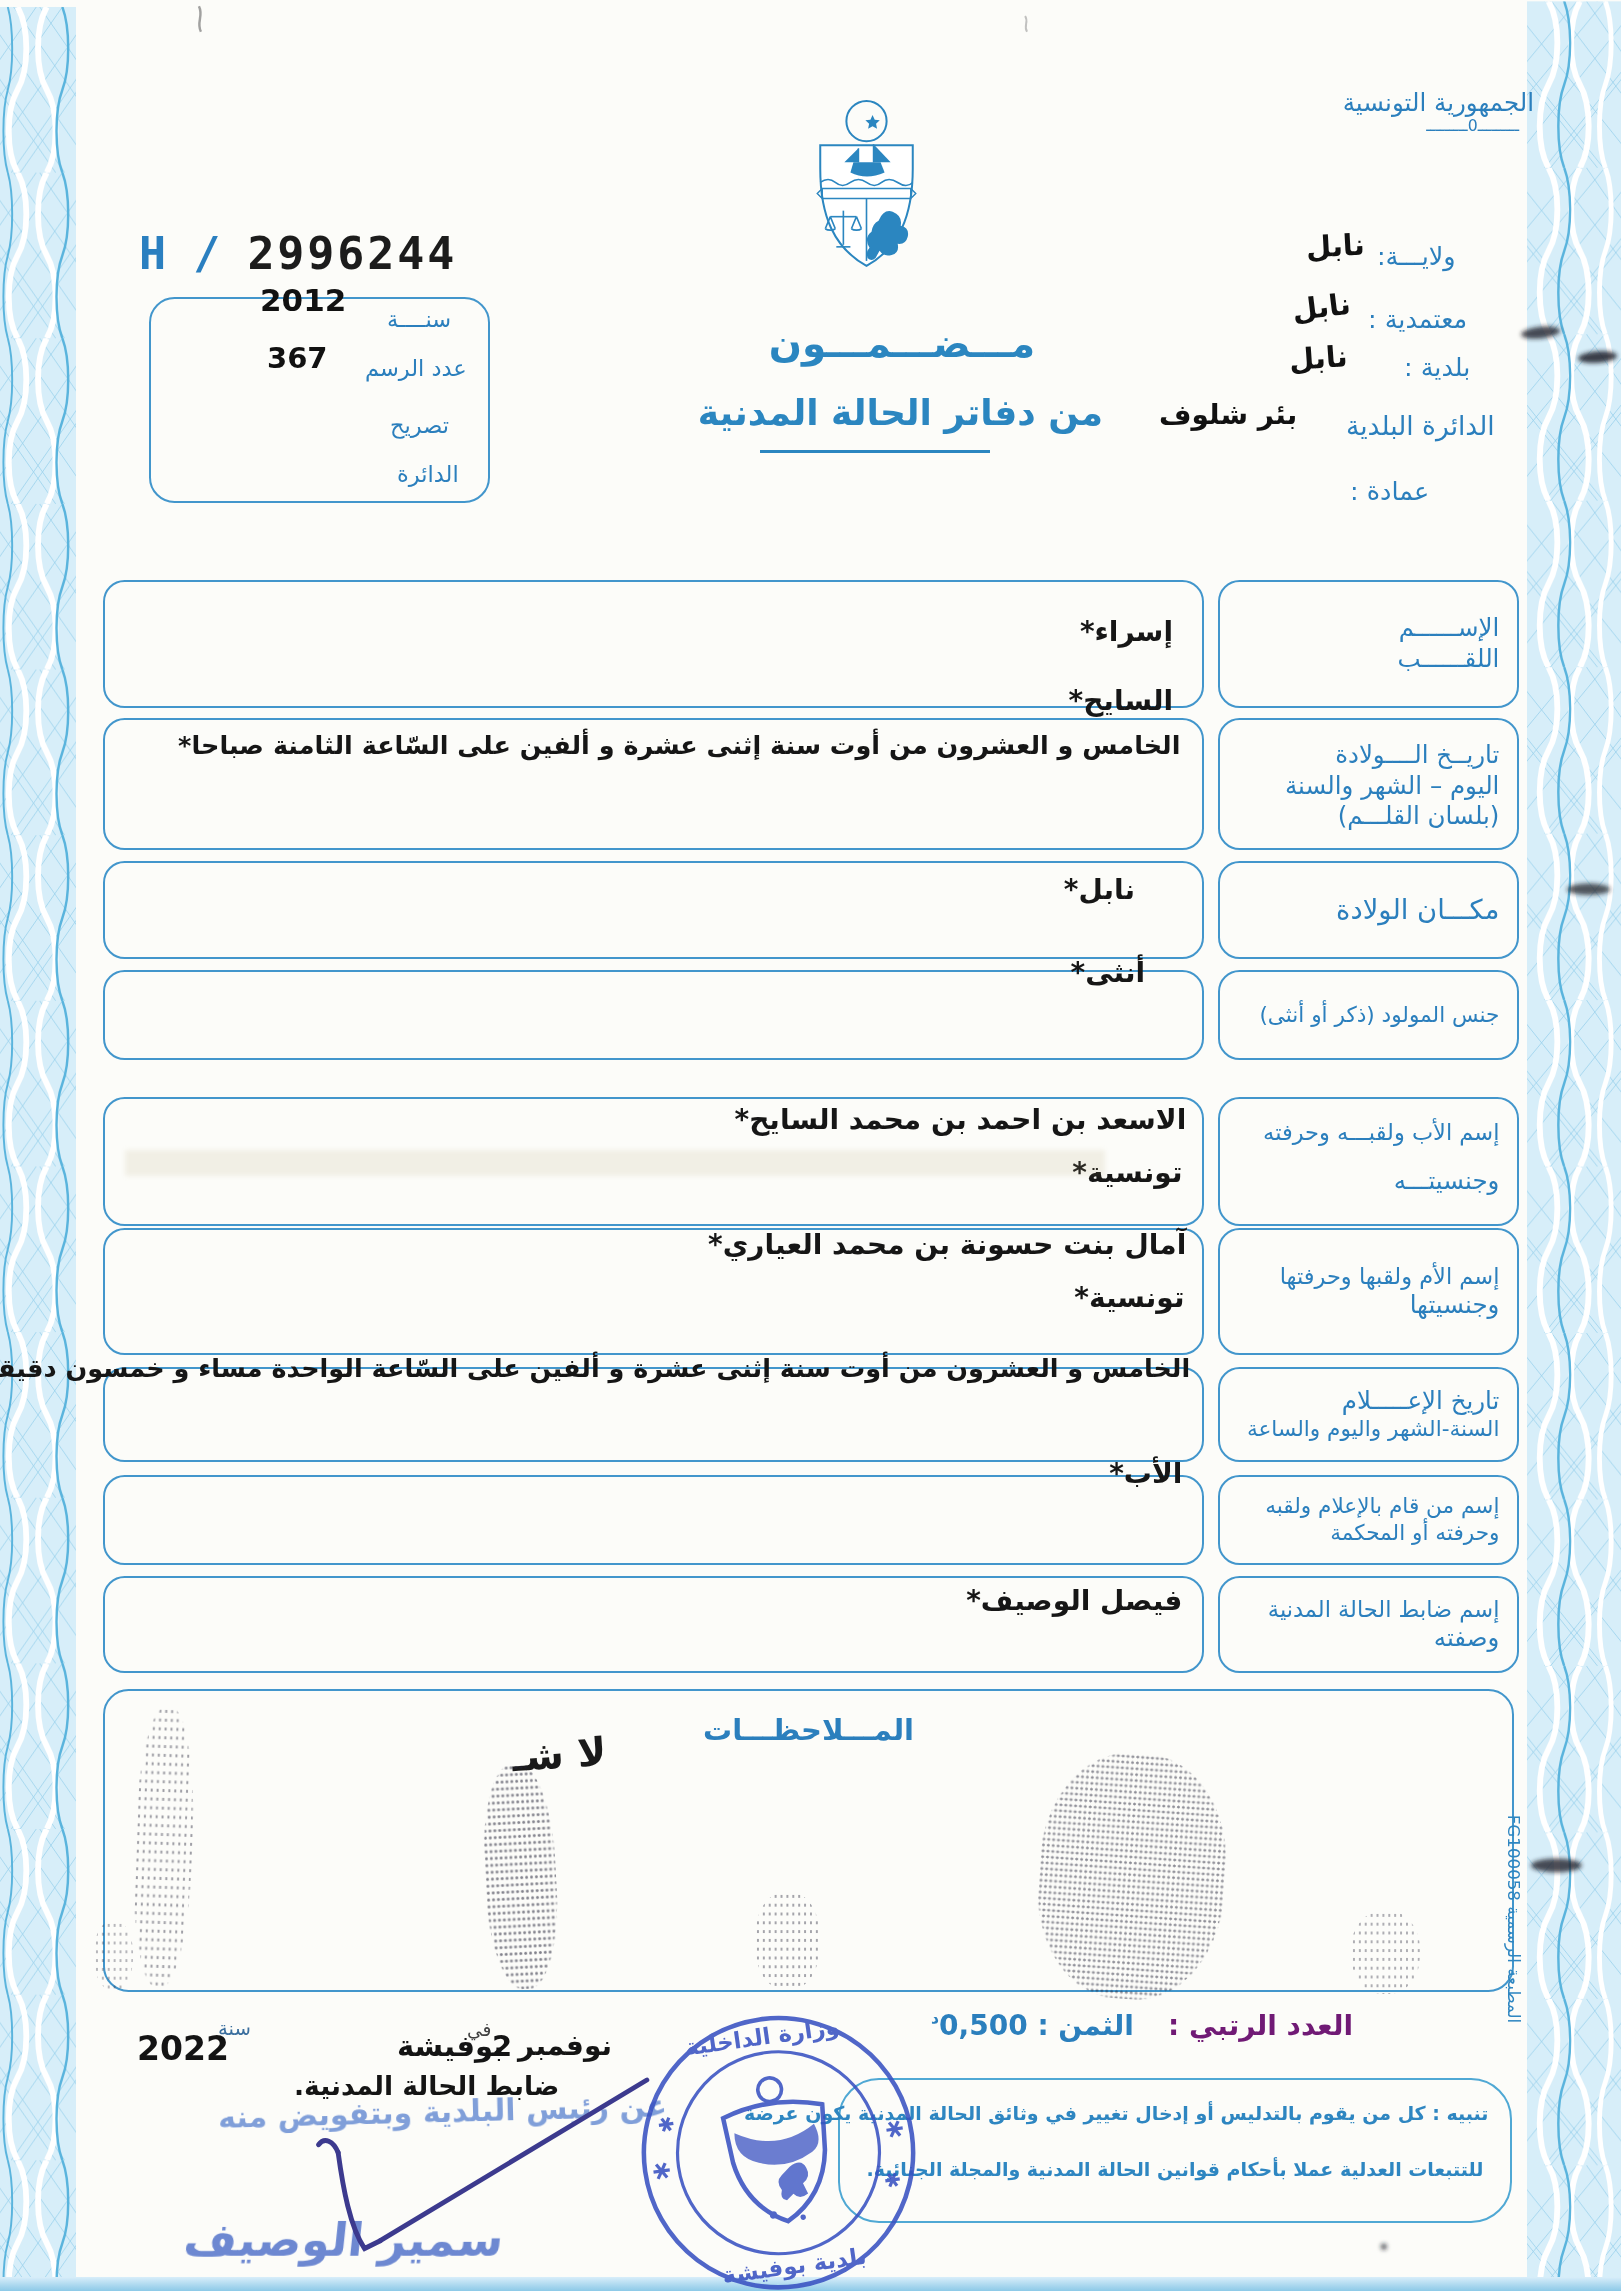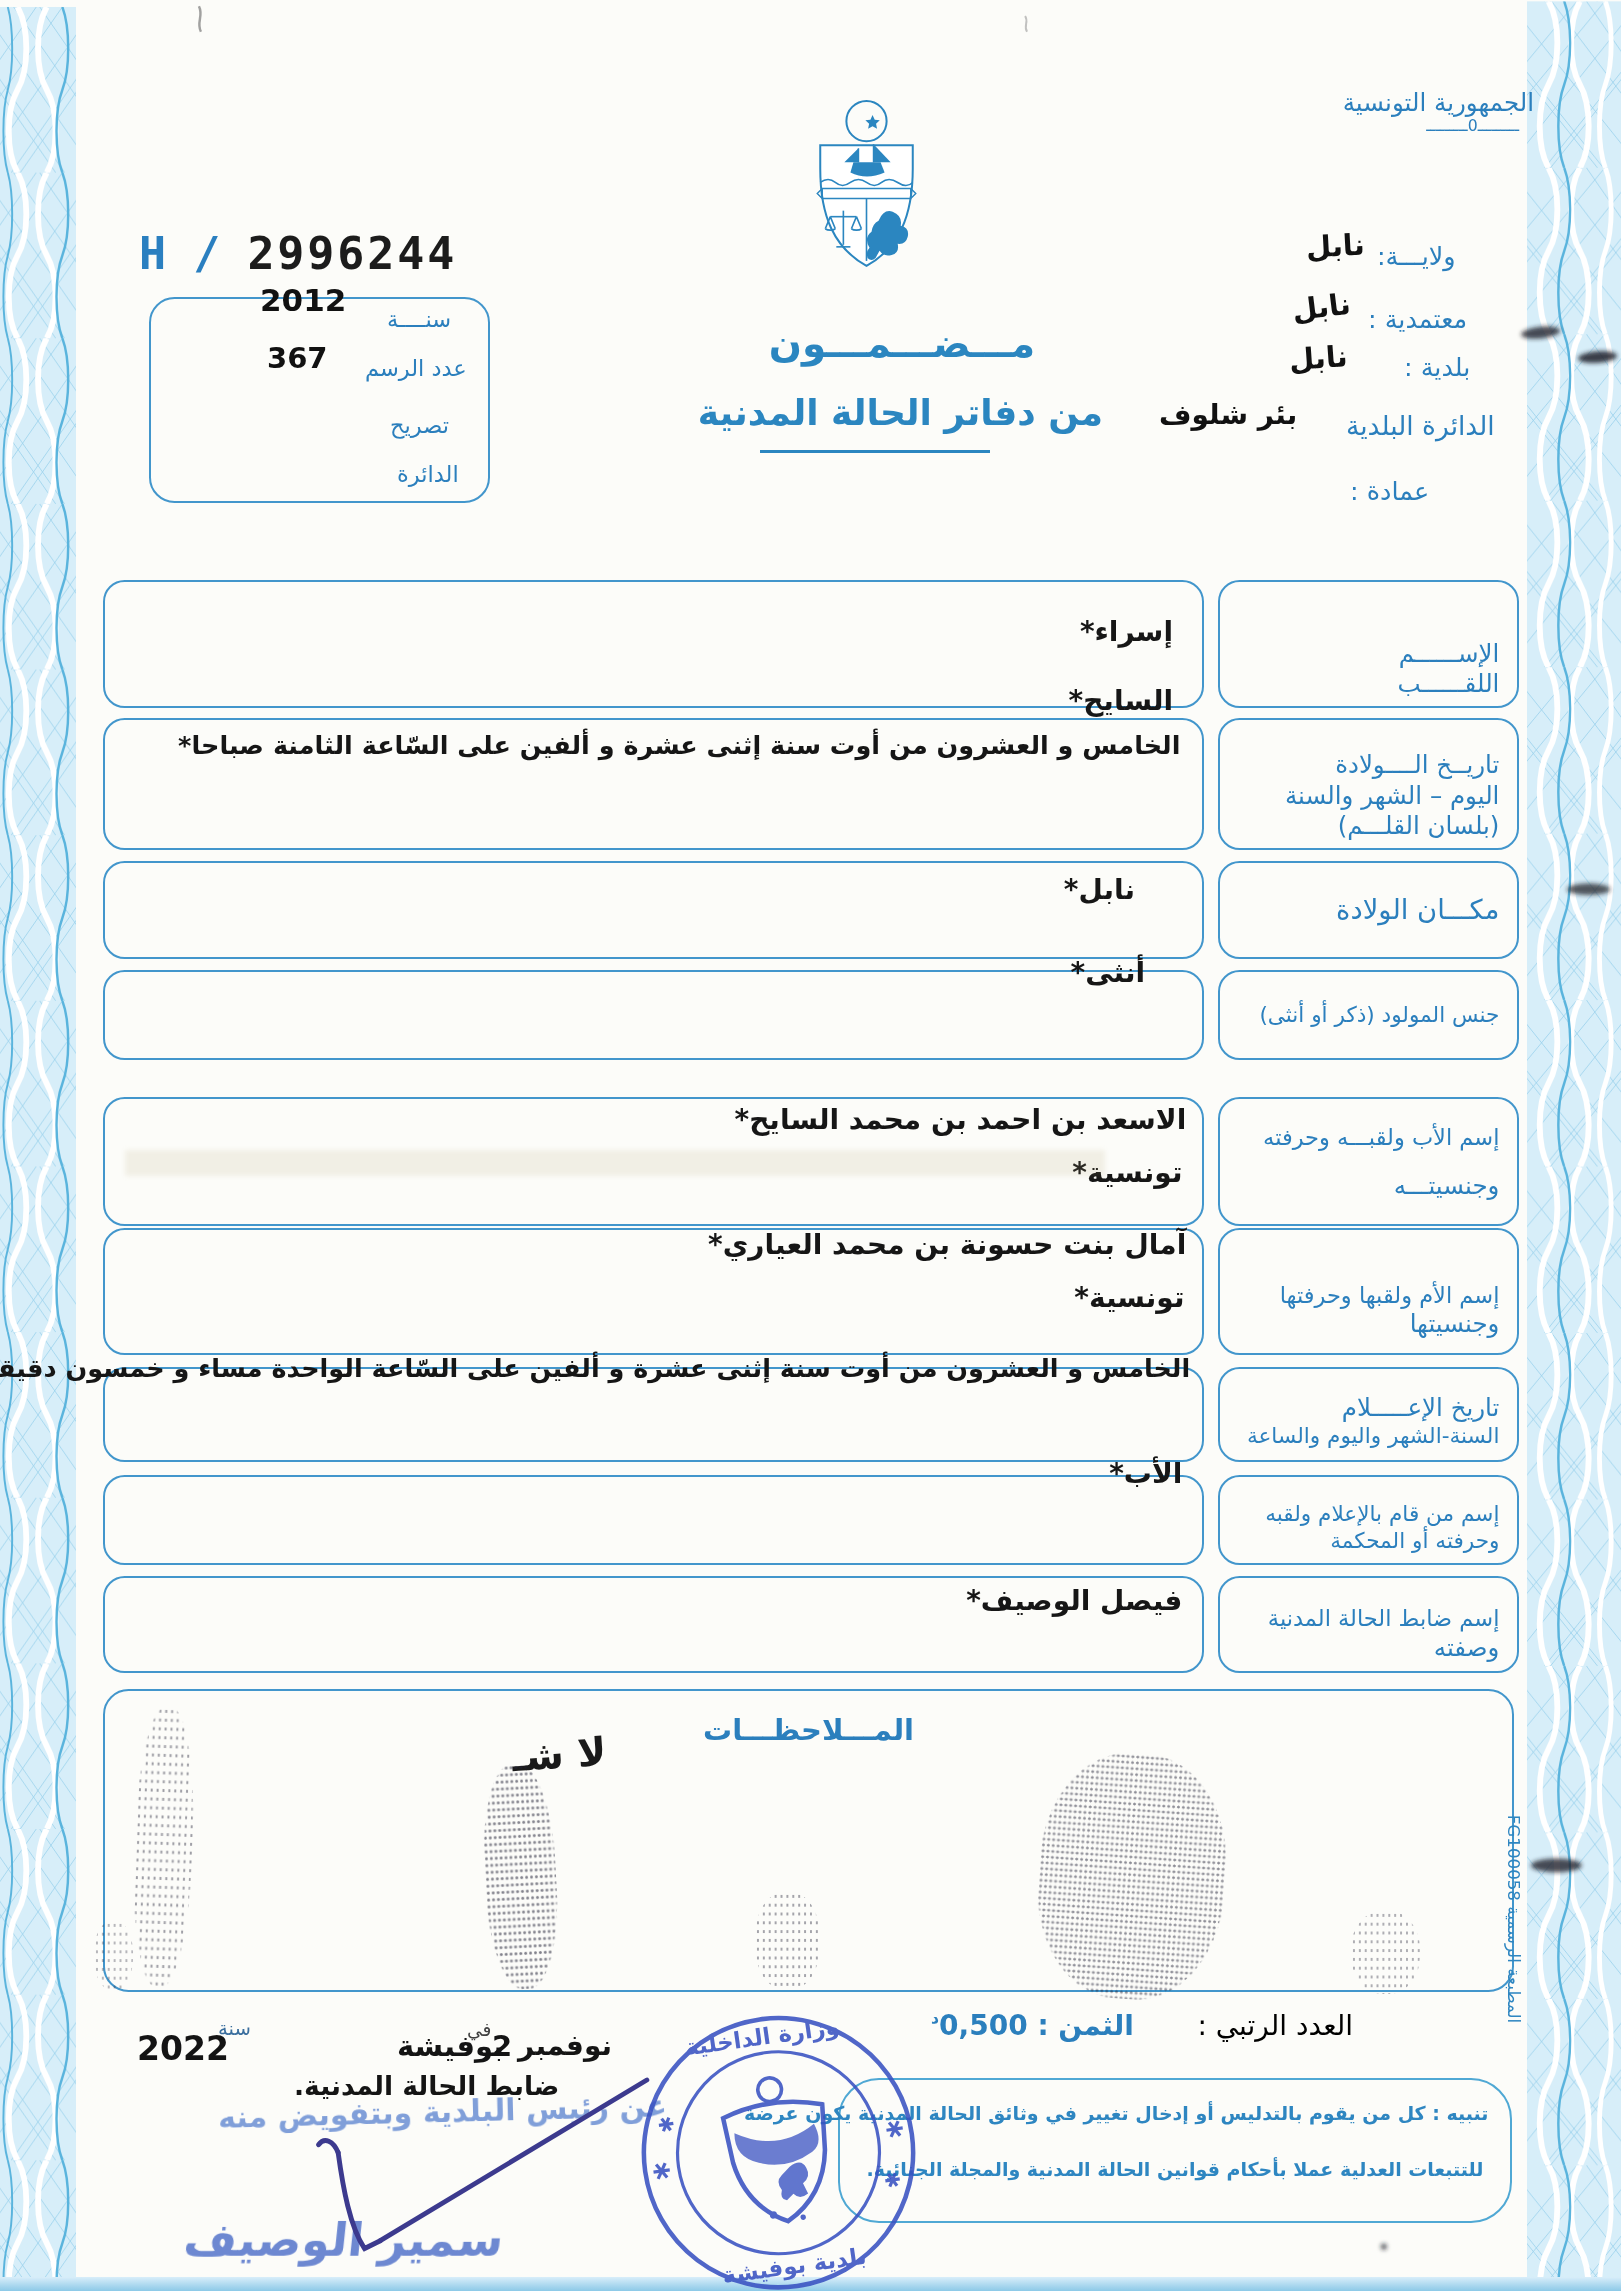--- a/index.html
+++ b/index.html
@@ -11,21 +11,21 @@
   .gl{position:absolute;top:0;height:2292px;}
   #gl-left{left:0;width:76px;}
   #gl-right{right:0;width:94px;}
   #bottom-band{position:absolute;left:0;bottom:0;width:1621px;height:14.7px;
     background:linear-gradient(#d9eefa,#86c6e6);}
   
   .fbox{position:absolute;border:2.5px solid #4296cc;border-radius:21.6px;background:transparent;box-sizing:border-box;}
   .row{position:absolute;left:103px;width:1416px;}
   .value-box{position:absolute;left:0;top:0;width:1101px;height:100%;}
   .label-box{position:absolute;right:0;top:0;width:301px;height:100%;
-    display:flex;flex-direction:column;justify-content:flex-end;
+    display:flex;flex-direction:column;justify-content:center;
     padding:5.9px 17.6px;box-sizing:border-box;text-align:right;}
   .label-box.center{justify-content:center;}
   .label-line{color:#2b7fbd;font-size:24.5px;line-height:1.25;}
   .val{position:absolute;font-weight:bold;color:#161616;font-size:28px;white-space:nowrap;}
   .val.long{font-size:25.5px;}
   
   .hdr-label{position:absolute;color:#2b7fbd;font-size:25.5px;white-space:nowrap;}
   .hdr-value{position:absolute;color:#111;font-weight:bold;font-size:29px;white-space:nowrap;}
   .title{position:absolute;left:701px;width:402px;text-align:center;color:#2b86c0;font-weight:bold;white-space:nowrap;}
   
@@ -248,21 +248,21 @@
 
   <div class="speckle" style="left:135px;top:1707px;width:57px;height:280px;opacity:.55;transform:rotate(2deg);"></div>
   <div class="speckle" style="left:485px;top:1764px;width:71px;height:225px;opacity:.7;transform:rotate(-3deg);background-size:4.9px 6.9px;"></div>
   <div class="speckle" style="left:755px;top:1892px;width:65px;height:98px;opacity:.5;"></div>
   <div class="speckle" style="left:1039px;top:1754px;width:186px;height:245px;opacity:.65;background-size:4.9px 5.9px;transform:rotate(4deg);"></div>
   <div class="speckle" style="left:1351px;top:1911px;width:69px;height:83px;opacity:.45;"></div>
   <div class="speckle" style="left:94px;top:1921px;width:39px;height:69px;opacity:.4;"></div>
 
   <div class="abs" style="left:1367px;top:1909px;width:294px;text-align:center;color:#2e86c1;font-size:16.7px;transform:rotate(90deg);white-space:nowrap;">المطبعة الرسمية FG100058</div>
 
-  <div class="abs" style="left:1157px;top:2009px;width:196px;color:#000000;font-weight:normal;font-size:28px;white-space:nowrap;">العدد الرتبي :</div>
+  <div class="abs" style="left:1157px;top:2009px;width:196px;color:#701a75;font-weight:bold;font-size:28px;white-space:nowrap;">العدد الرتبي :</div>
   <div class="abs" style="left:931px;top:2009px;color:#2b7fbd;font-weight:bold;font-size:28px;white-space:nowrap;">
     <span>الثمن : 0,500</span><span class="sup">د</span>
   </div>
 
   <div class="abs ink" style="left:397px;top:2029px;font-weight:bold;font-size:29px;">بوفيشة</div>
   <div class="abs" style="left:467px;top:2019px;color:#404040;font-size:18.6px;">في</div>
   <div class="abs ink" style="left:492px;top:2029px;font-weight:bold;font-size:29px;">2</div>
   <div class="abs ink" style="left:518px;top:2029px;font-weight:bold;font-size:28px;">نوفمبر</div>
   <div class="abs" style="left:218px;top:2017px;color:#3a6e9e;font-size:19.6px;">سنة</div>
   <div class="abs ink" style="left:137px;top:2029px;font-weight:bold;font-size:33px;">2022</div>

